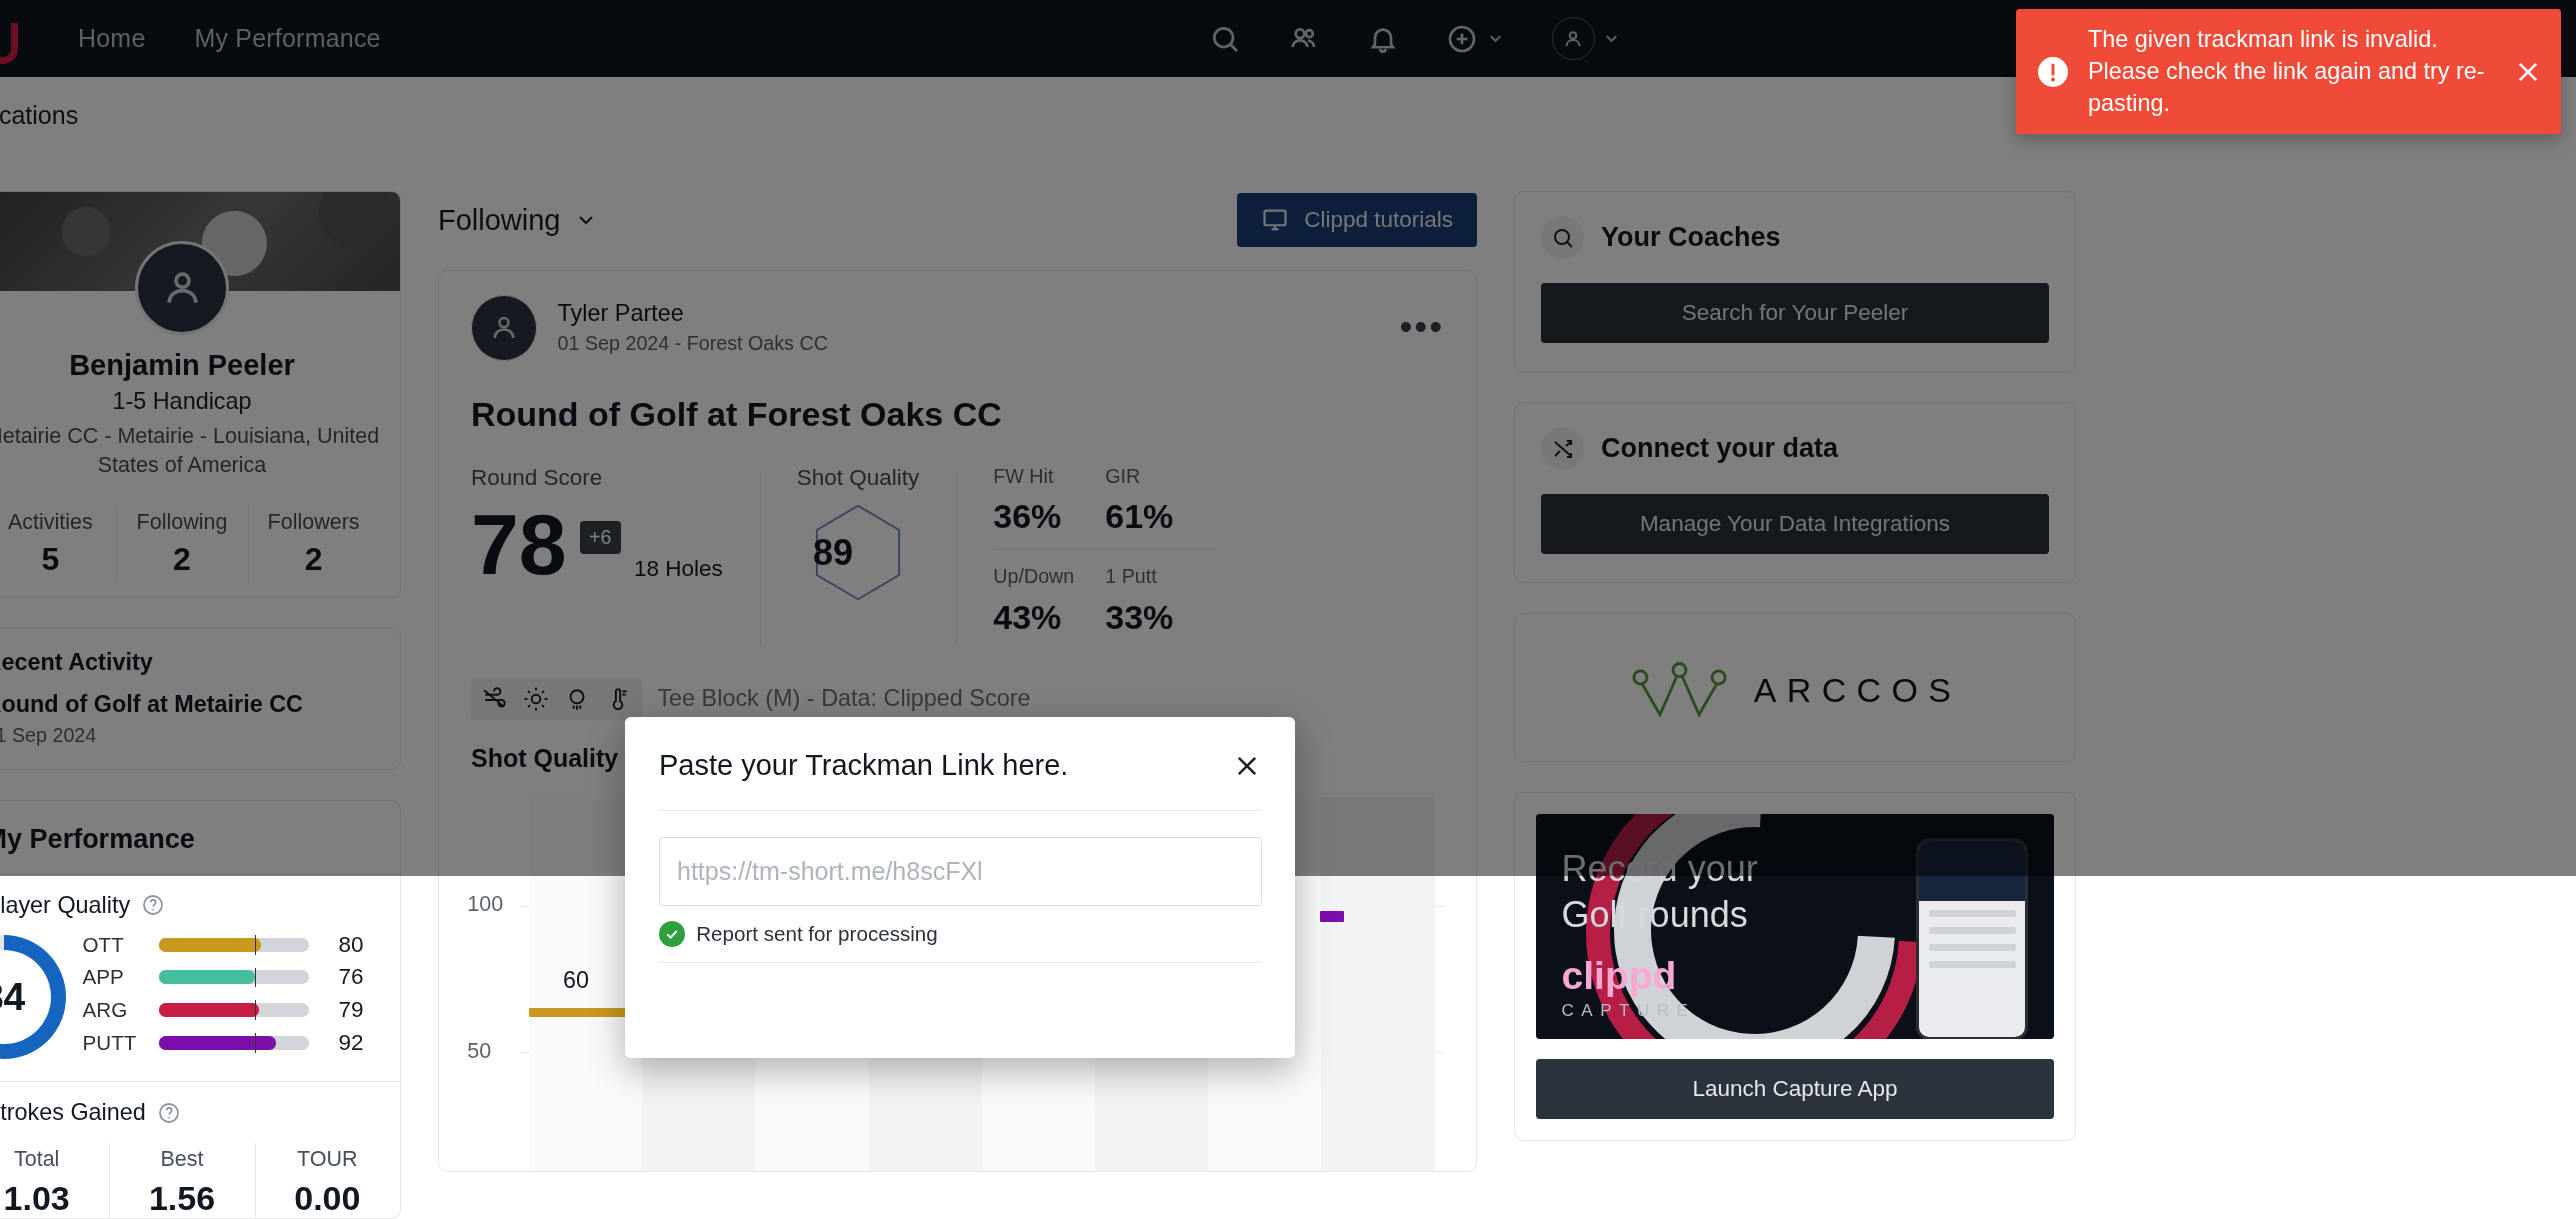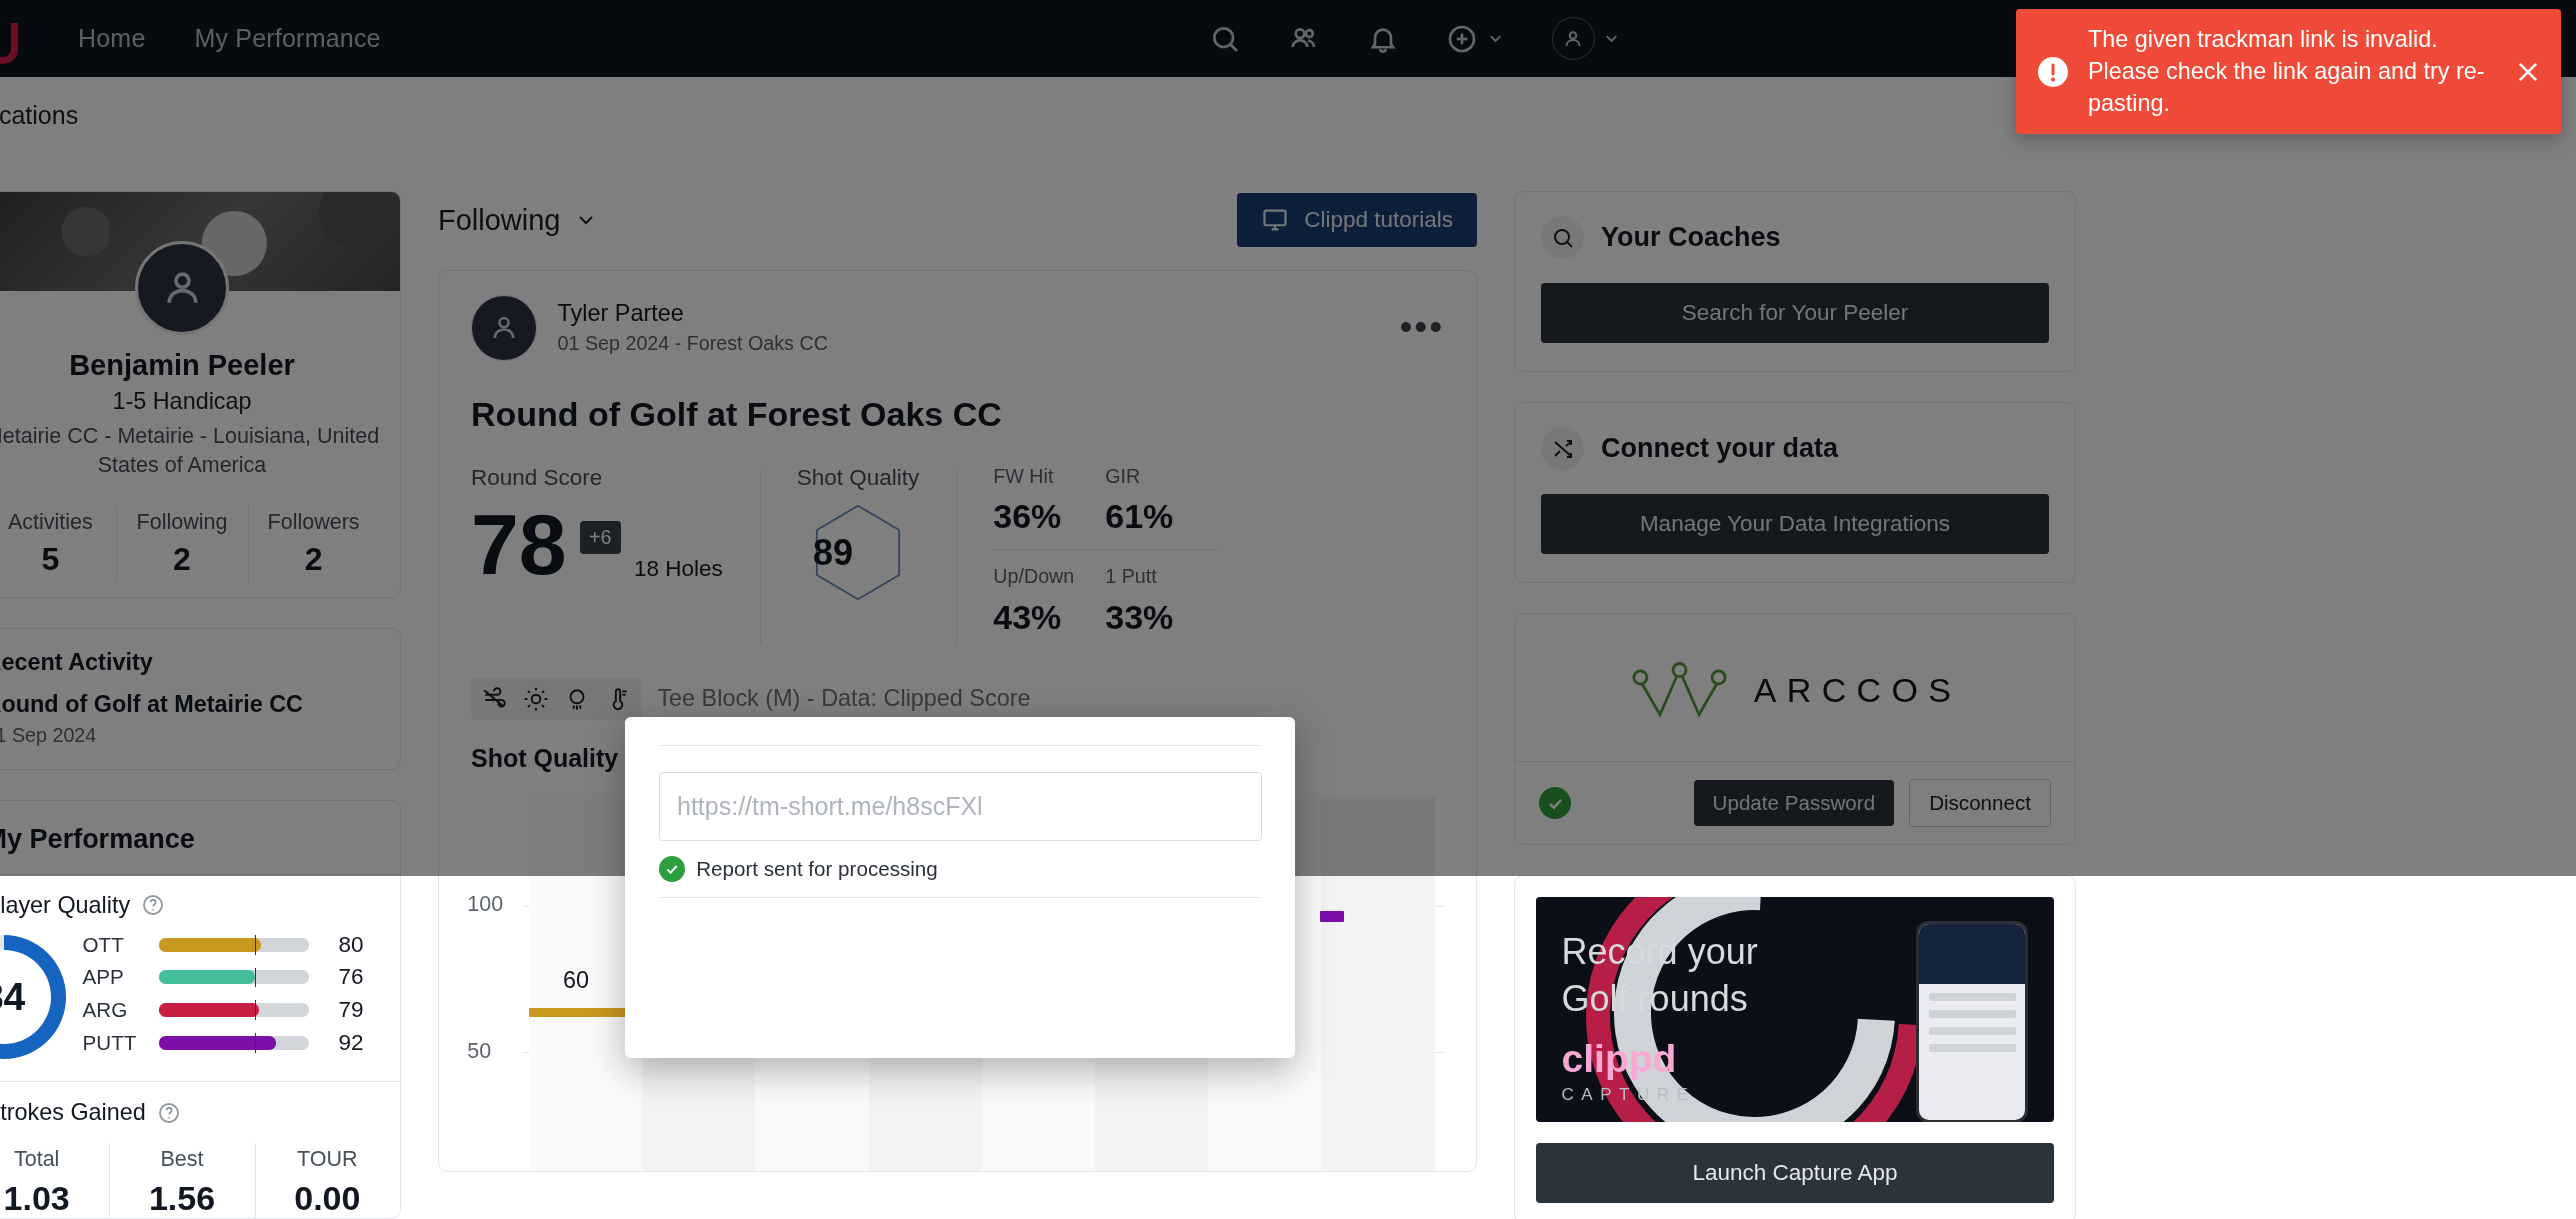--- a/index.html
+++ b/index.html
@@ -658,29 +658,20 @@
           <div class="arccos-box">
             <svg style="width:101px;height:67px" viewBox="0 0 108 72" fill="none" stroke="#4f9b38" stroke-width="3">
               <circle cx="12" cy="22" r="7"></circle>
                 <circle cx="54" cy="14" r="7"></circle>
                 <circle cx="96" cy="22" r="7"></circle>
               <path d="M14 29 L33 62 L51 21"></path>
                 <path d="M57 21 L75 62 L94 29"></path>
             </svg>
             <div class="arccos-word">ARCCOS</div>
           </div>
-          <div class="arccos-foot">
-            <div class="ok-dot">
-              <svg viewBox="0 0 24 24" fill="none" stroke="currentColor" stroke-width="3">
-                  <polyline points="5,12.5 10,17.5 19,7.5"></polyline>
-                </svg>
-            </div>
-            <button class="btn-dark-sm">Update Password</button>
-            <button class="btn-out-sm">Disconnect</button>
-          </div>
         </div>
 
         <div class="card promo-card">
           <div class="promo-img">
             <div class="promo-c"></div>
             <div class="promo-c2"></div>
             <div class="promo-txt">
               <div>Record your</div>
               <div>Golf rounds</div>
             </div>
@@ -698,20 +689,27 @@
           </div>
           <button class="promo-cta">Launch Capture App</button>
         </div>
       </div>
     </div>
   </div>
 
   <div class="scrim"></div>
 
   <div class="modal">
+    <div class="modal-head">
+      <div class="modal-title">Paste your Trackman Link here.</div>
+      <svg class="modal-x" viewBox="0 0 24 24" fill="none" stroke="currentColor" stroke-width="2.2">
+          <line x1="5" y1="5" x2="19" y2="19"></line>
+          <line x1="19" y1="5" x2="5" y2="19"></line>
+        </svg>
+    </div>
     <div class="modal-hr"></div>
     <input class="modal-input" type="text" placeholder="https://tm-short.me/h8scFXl" style="">
     <div class="modal-note">
       <div class="ok-dot">
         <svg viewBox="0 0 24 24" fill="none" stroke="currentColor" stroke-width="3">
             <polyline points="5,12.5 10,17.5 19,7.5"></polyline>
           </svg>
       </div>
       <div class="ntxt">Report sent for processing</div>
     </div>

